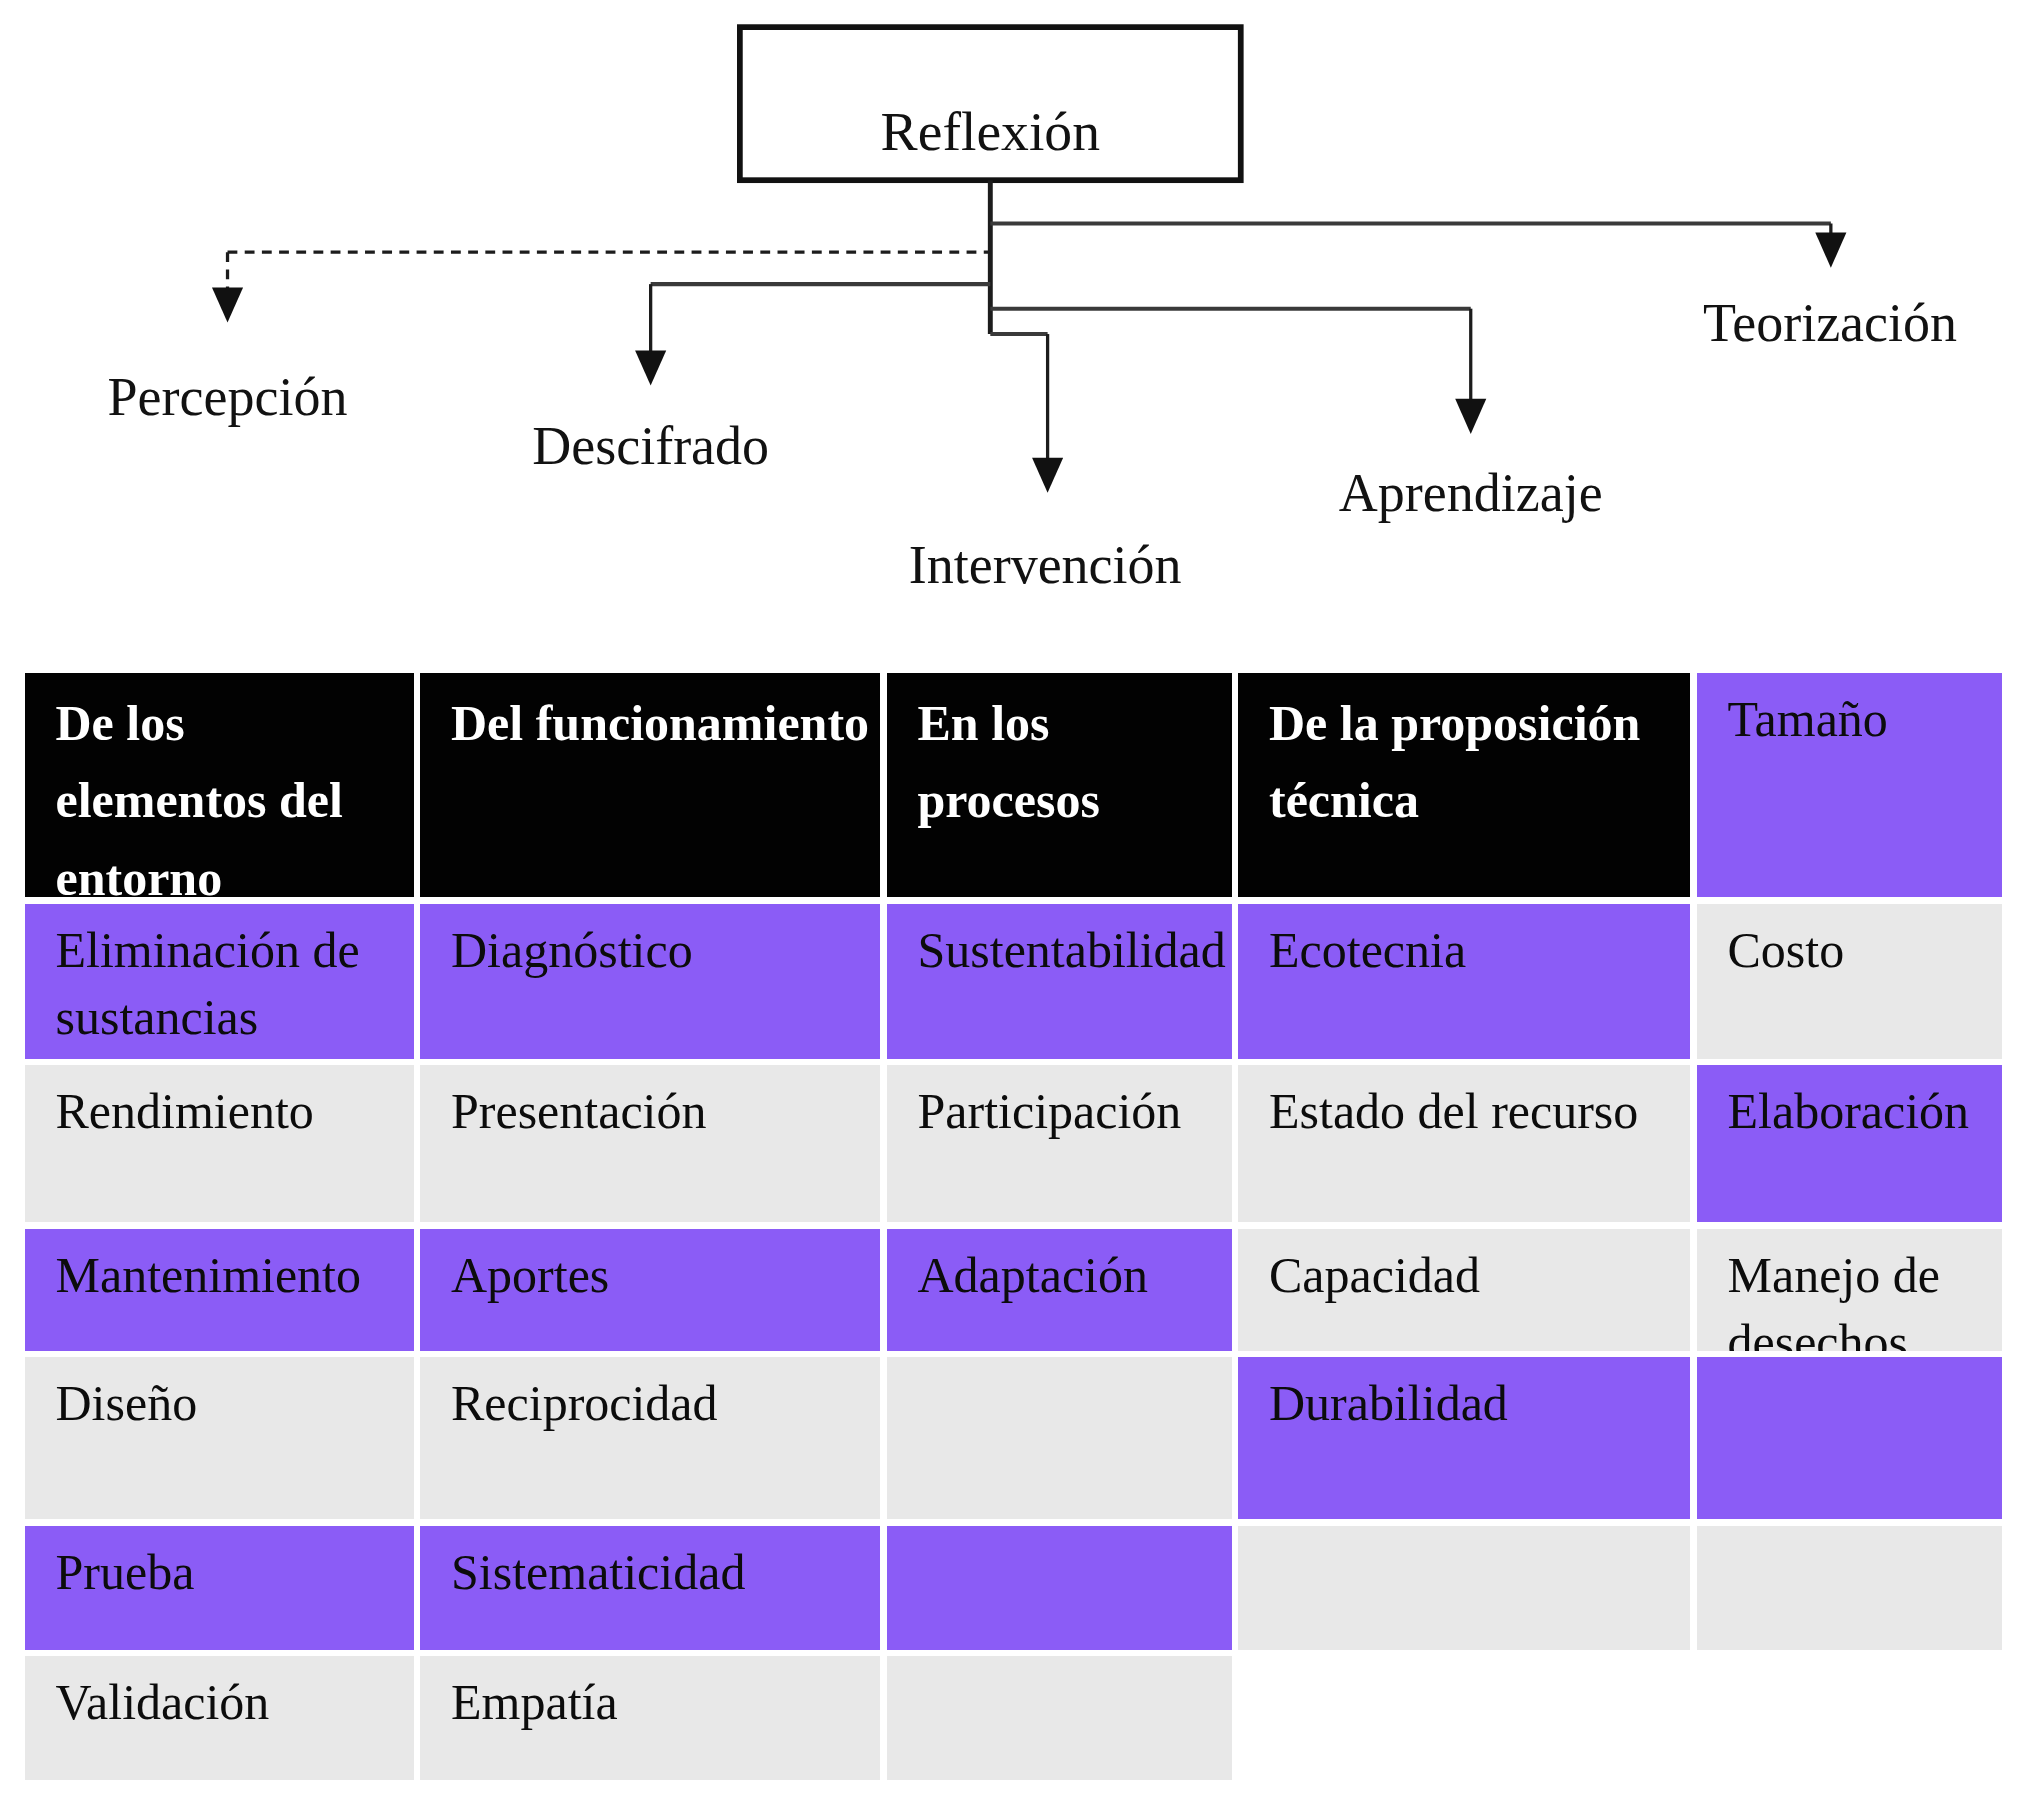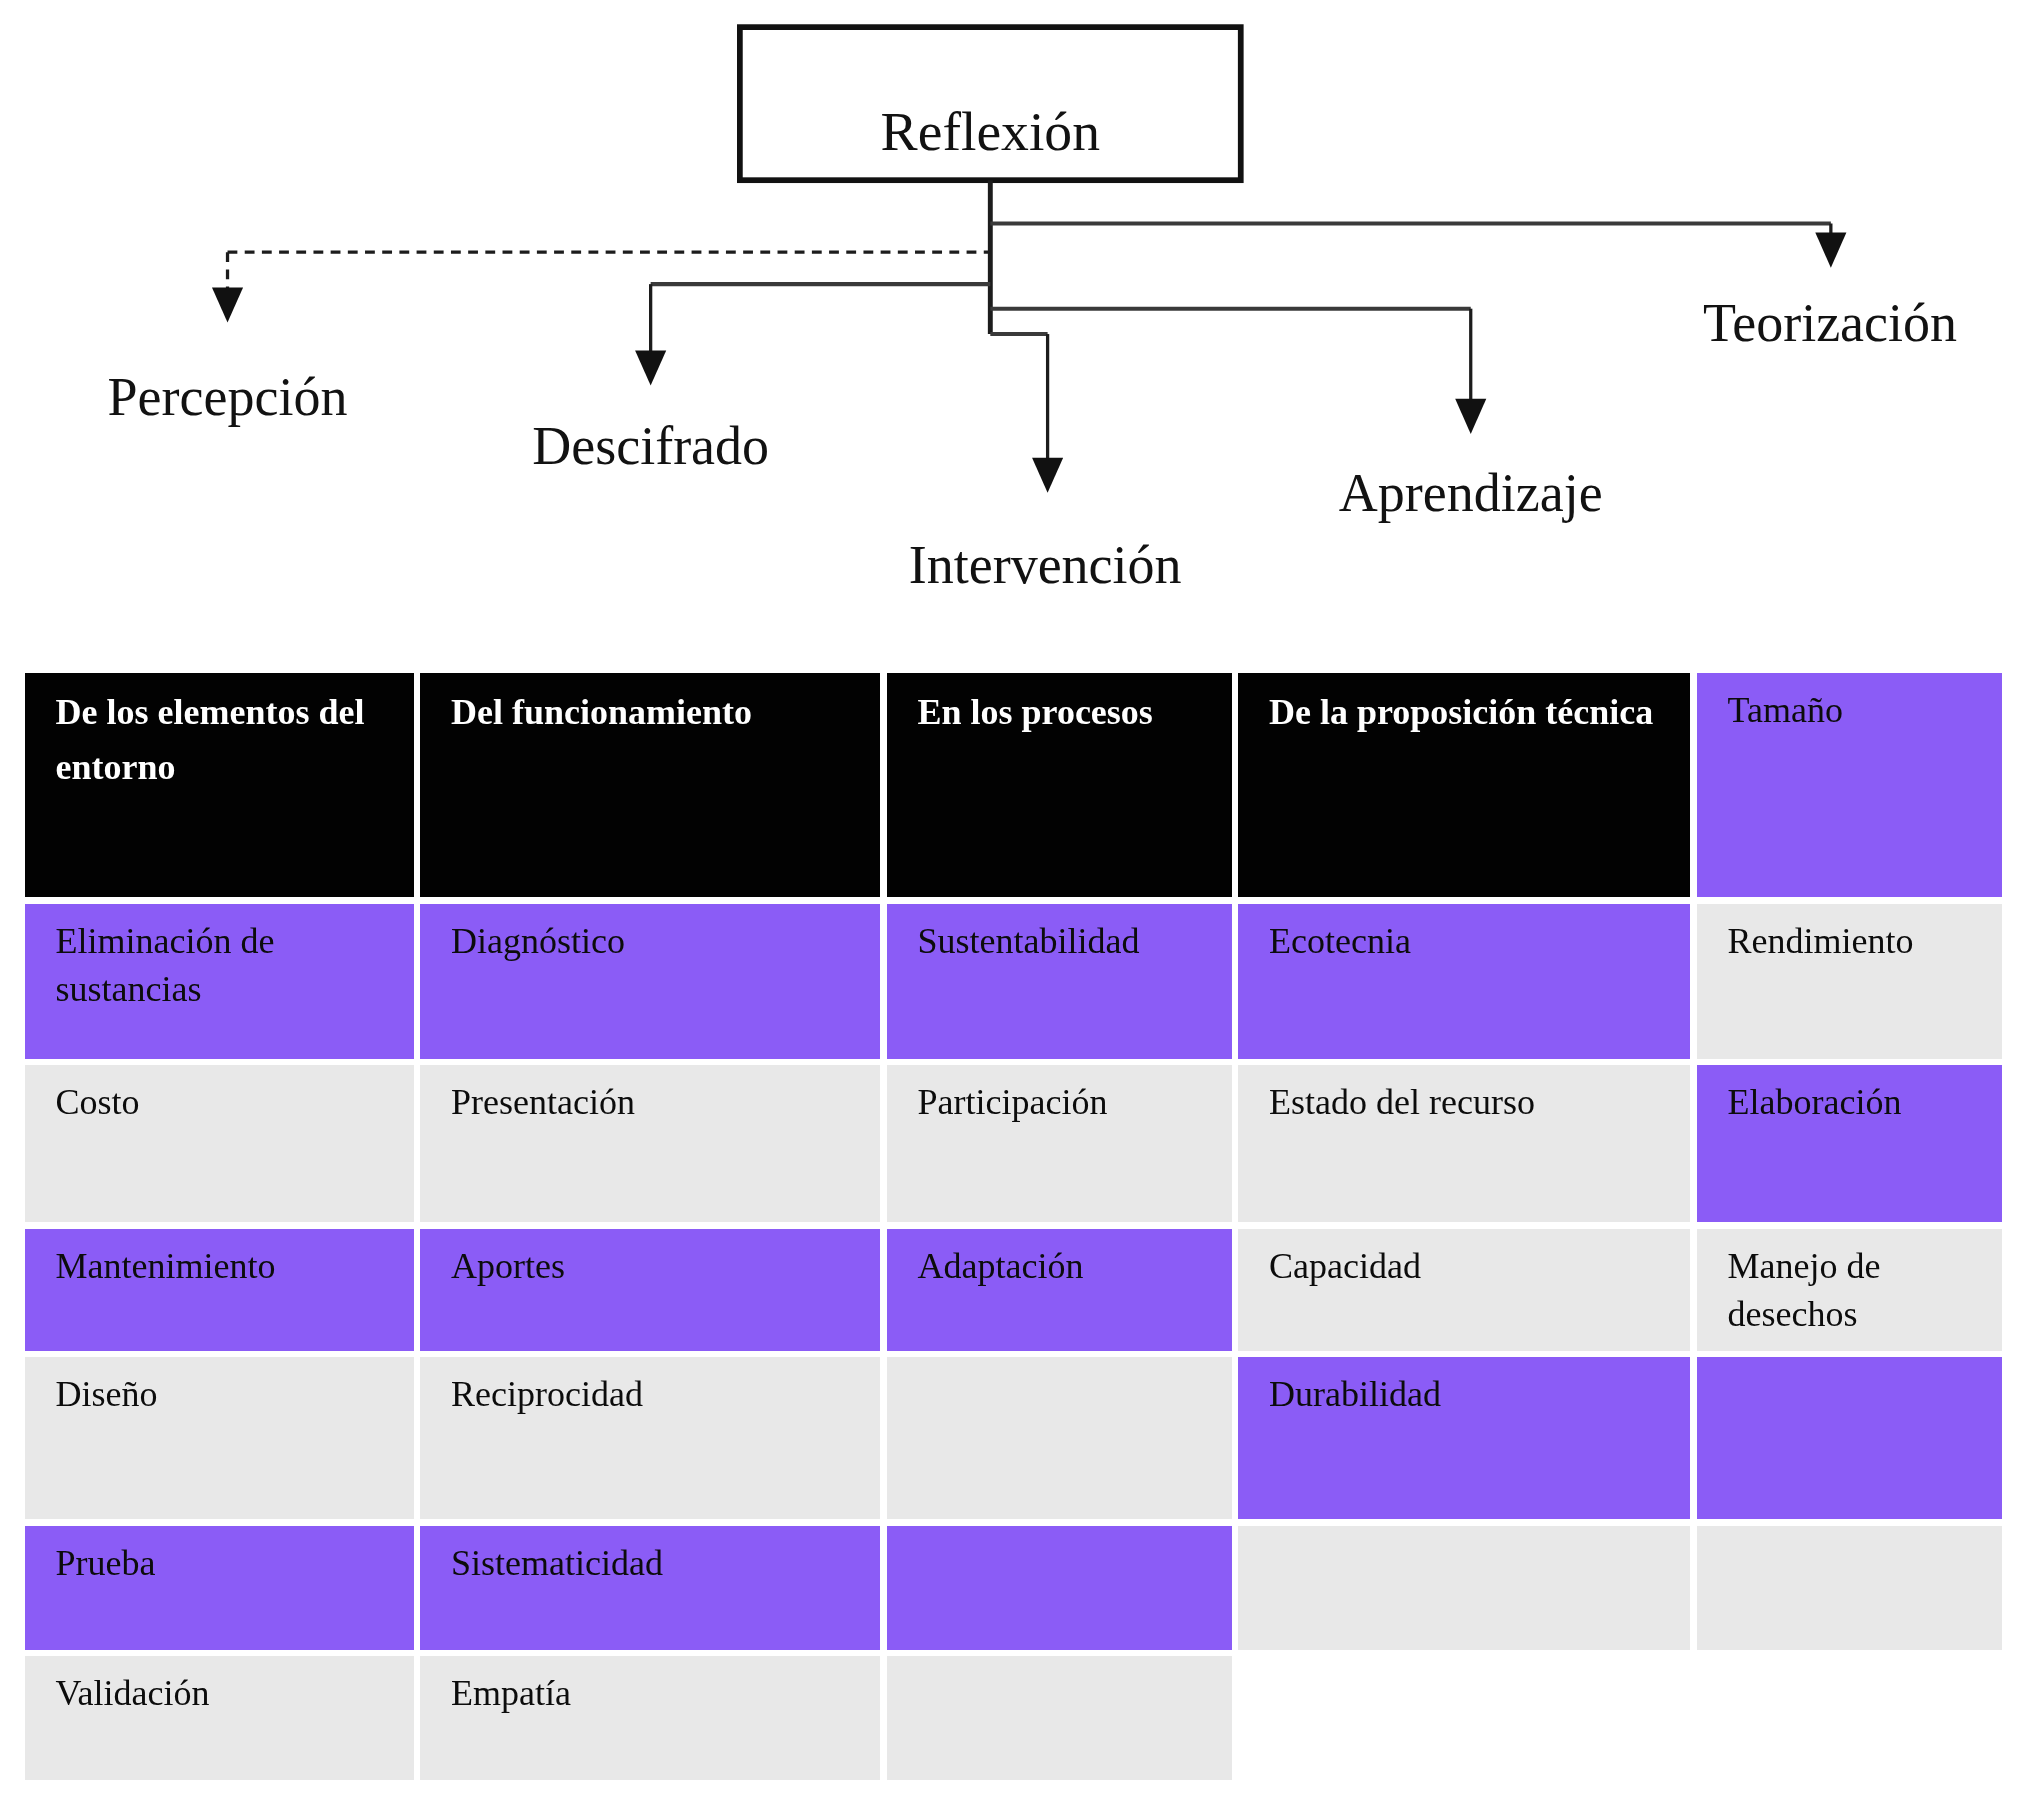--- a/index.html
+++ b/index.html
@@ -37,21 +37,21 @@
     left: 24.5px;
     top: 673px;
     display: grid;
     grid-template-columns: 389px 460px 345px 452px 305px;
     grid-template-rows: 224px 155px 157px 122px 162px 124px 124px;
     gap: 6.5px;
     background: #ffffff;
   }
   .cell {
     padding: 13px 21px 0 31px;
-    font-size: 36px;
+    font-size: 50px;
     line-height: 1.35;
     color: #0c0c0c;
     overflow: hidden;
   }
   .cell.head {
     background: #020202;
     color: #ffffff;
     font-weight: bold;
     line-height: 1.55;
     padding-top: 11.5px;
@@ -116,22 +116,22 @@
     <div class="cell head">Del funcionamiento</div>
     <div class="cell head">En los procesos</div>
     <div class="cell head">De la proposición técnica</div>
 
     <div class="cell dark">Tamaño</div>
     <div class="cell dark">Eliminación de sustancias</div>
     <div class="cell dark">Diagnóstico</div>
     <div class="cell dark">Sustentabilidad</div>
     <div class="cell dark">Ecotecnia</div>
 
+    <div class="cell light">Costo</div>
     <div class="cell light">Rendimiento</div>
-    <div class="cell light">Costo</div>
     <div class="cell light">Presentación</div>
     <div class="cell light">Participación</div>
     <div class="cell light">Estado del recurso</div>
 
     <div class="cell dark">Elaboración</div>
     <div class="cell dark">Mantenimiento</div>
     <div class="cell dark">Aportes</div>
     <div class="cell dark">Adaptación</div>
 
     <div class="cell light">Capacidad</div>

